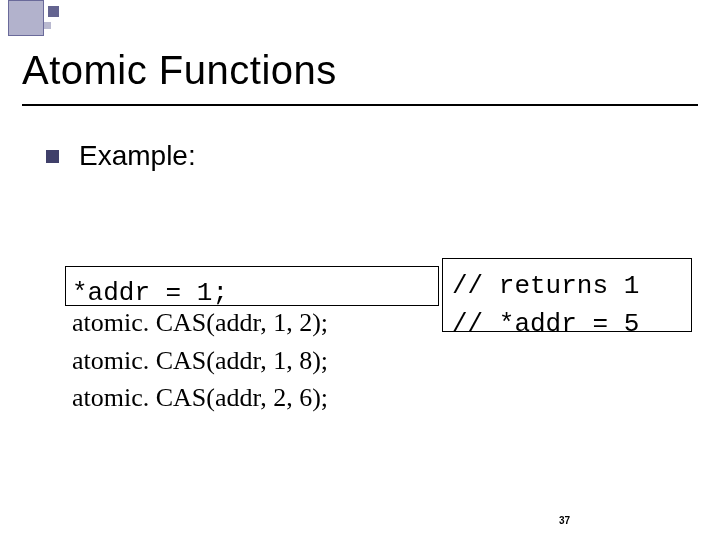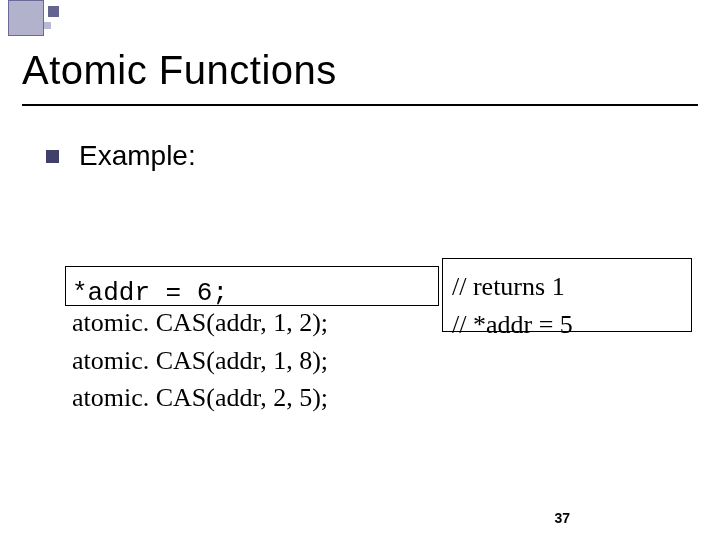--- a/index.html
+++ b/index.html
@@ -117,29 +117,29 @@
     top: 258px;
     width: 248px;
     height: 72px;
     border: 1.5px solid #000;
     pointer-events: none;
   }
   .comment-block {
     position: absolute;
     left: 452px;
     top: 268px;
-    font-family: Liberation Serif, serif;
+    font-family: Liberation Mono, monospace;
     font-size: 26px;
     line-height: 1.45;
   }
   .page-num {
     position: absolute;
     right: 18px;
     bottom: 14px;
-    font-size: 14px;
+    font-size: 10px;
     font-weight: bold;
   }
 </style>
 </head>
 <body>
 
 <div class="slide">
 
   <div class="deco-big"></div>
   <div class="deco-mid"></div>
@@ -147,27 +147,27 @@
 
   <div class="title">Atomic Functions</div>
   <div class="hr"></div>
 
   <div class="bullet-row">
     <div class="bullet-square"></div>
     <div class="bullet-text">Example:</div>
   </div>
 
   <div class="code-block">
-    <span class="code-row">*addr = 6;</span>
+    <span class="code-row">*addr = 1;</span>
   </div>
 
   <div class="code-main">
     <span class="code-line">atomic. CAS(addr, 1, 2);</span>
     <span class="code-line">atomic. CAS(addr, 1, 8);</span>
-    <span class="code-line">atomic. CAS(addr, 2, 5);</span>
+    <span class="code-line">atomic. CAS(addr, 2, 6);</span>
   </div>
 
   <div class="comment-block">
     <span class="code-line">// returns 1</span>
     <span class="code-line">// *addr = 5</span>
   </div>
 
   <div class="box-left"></div>
   <div class="box-right"></div>
 

